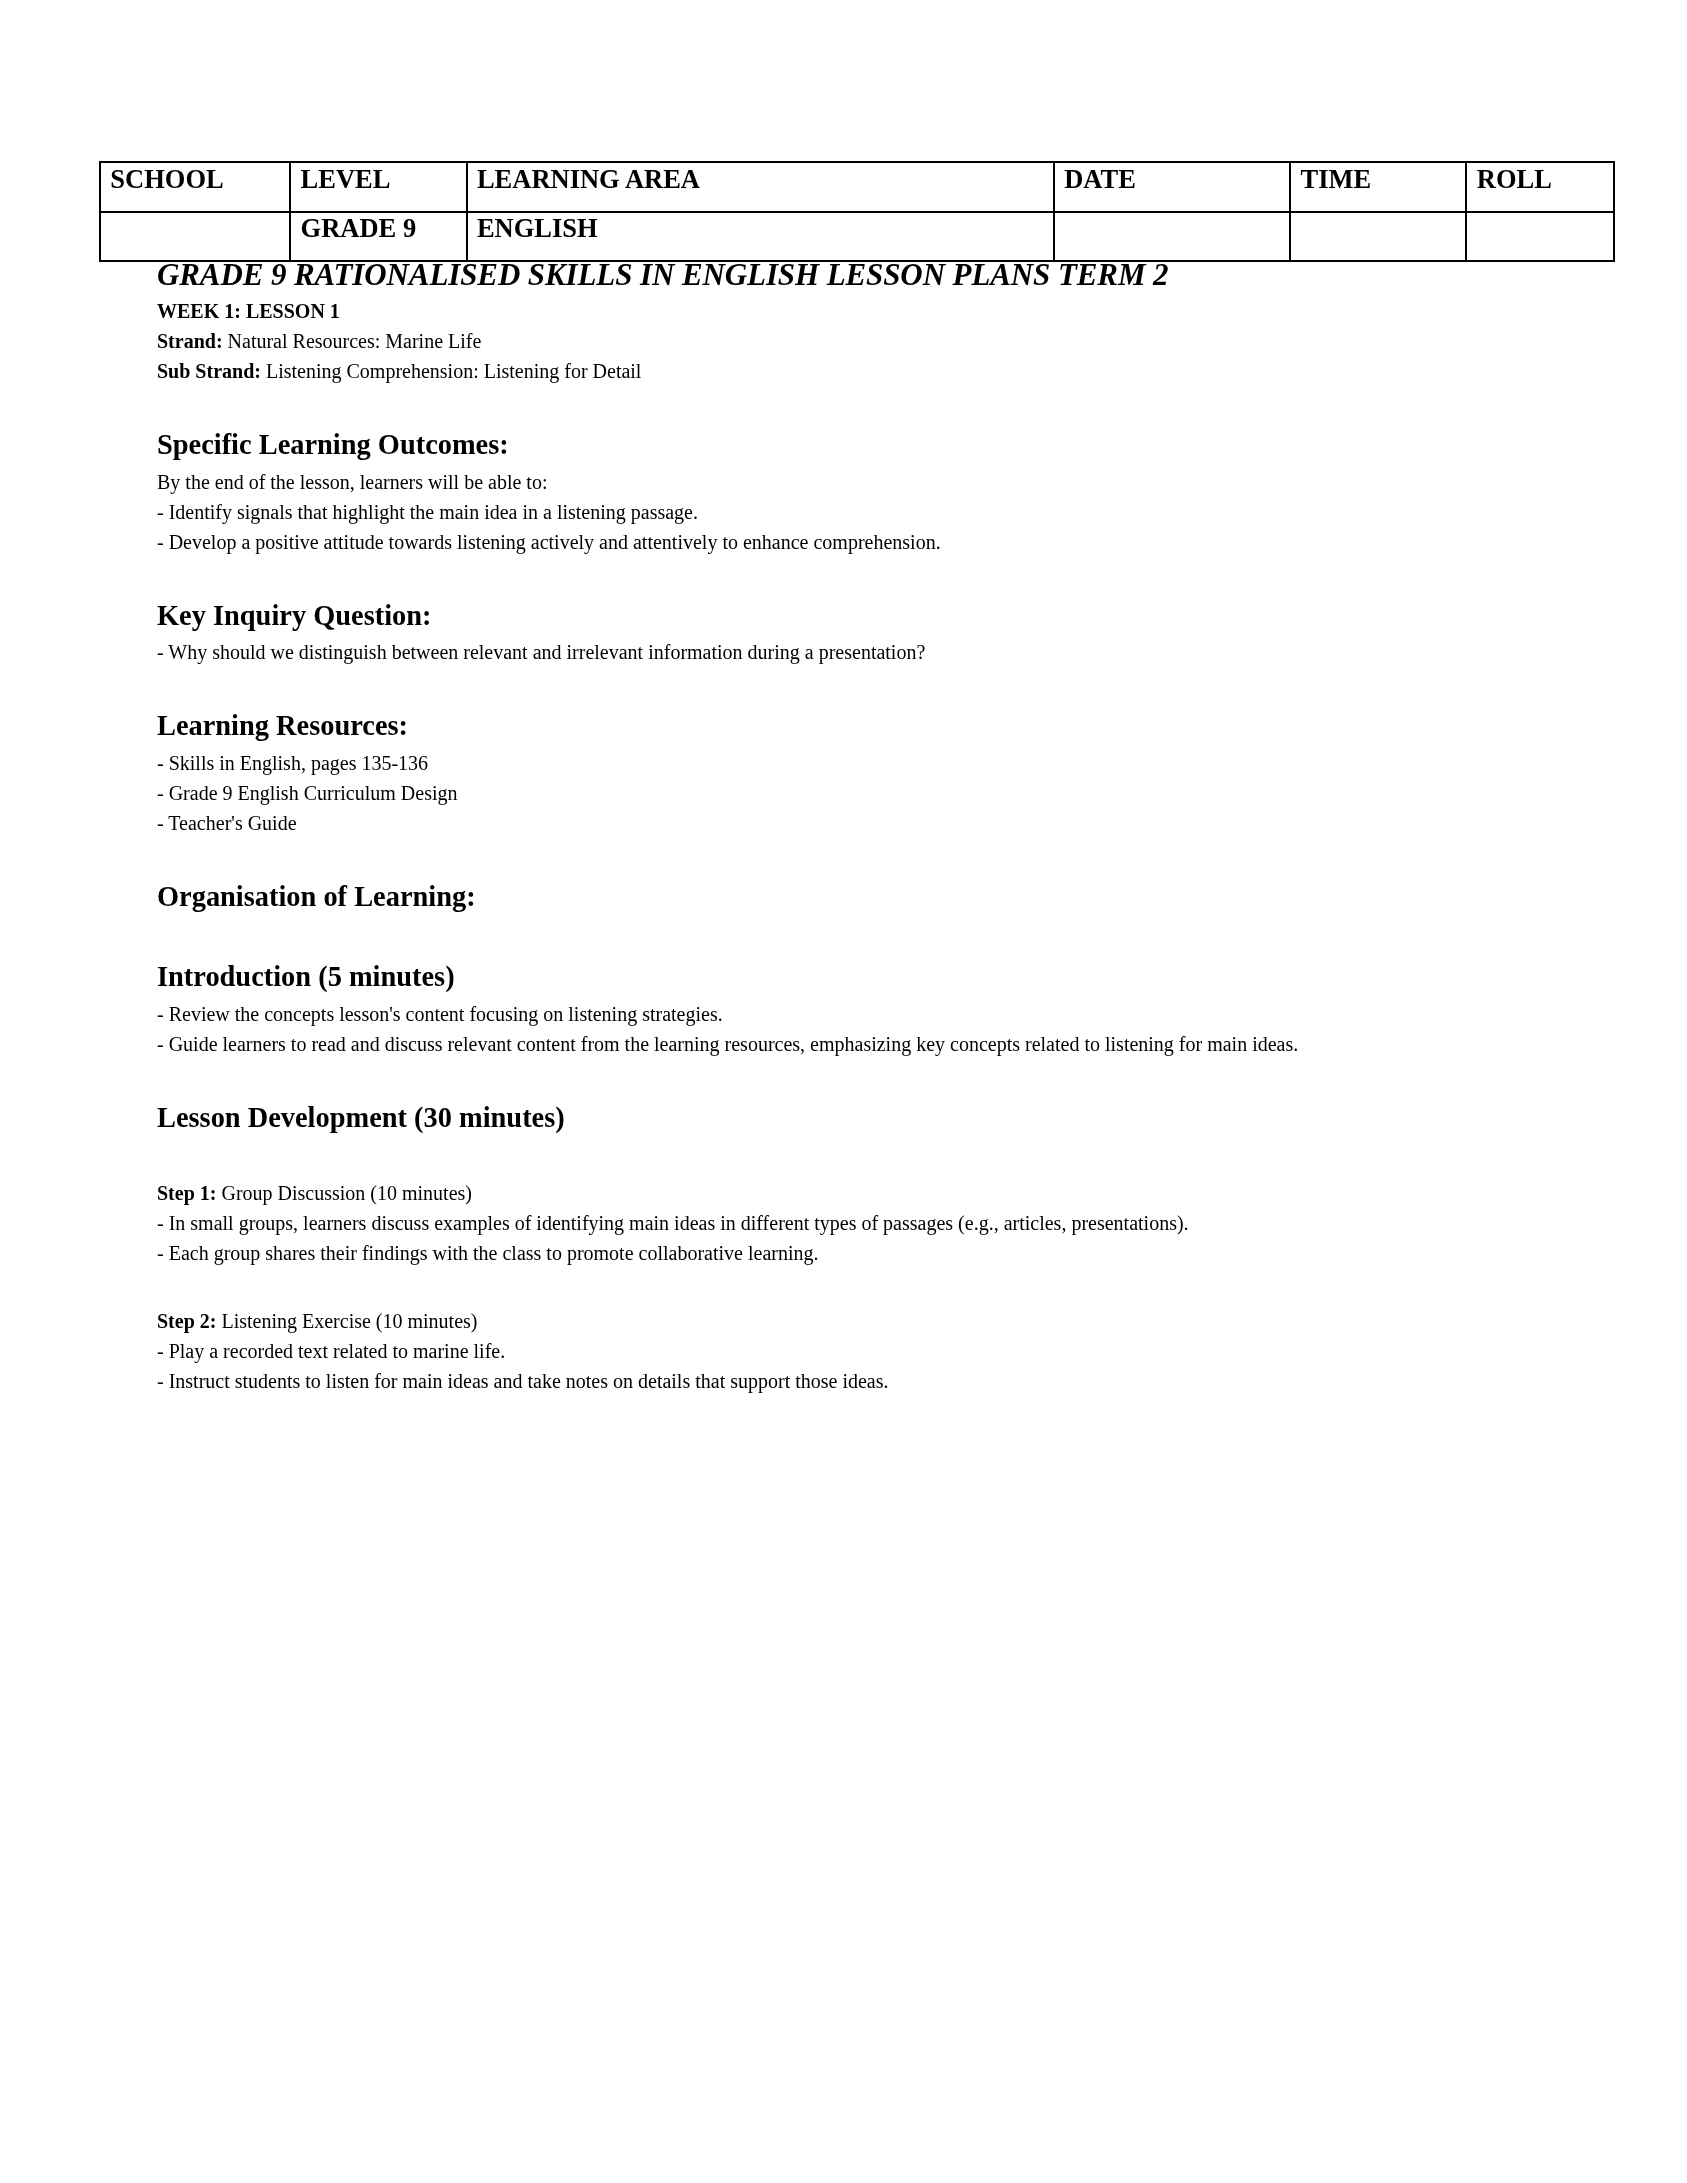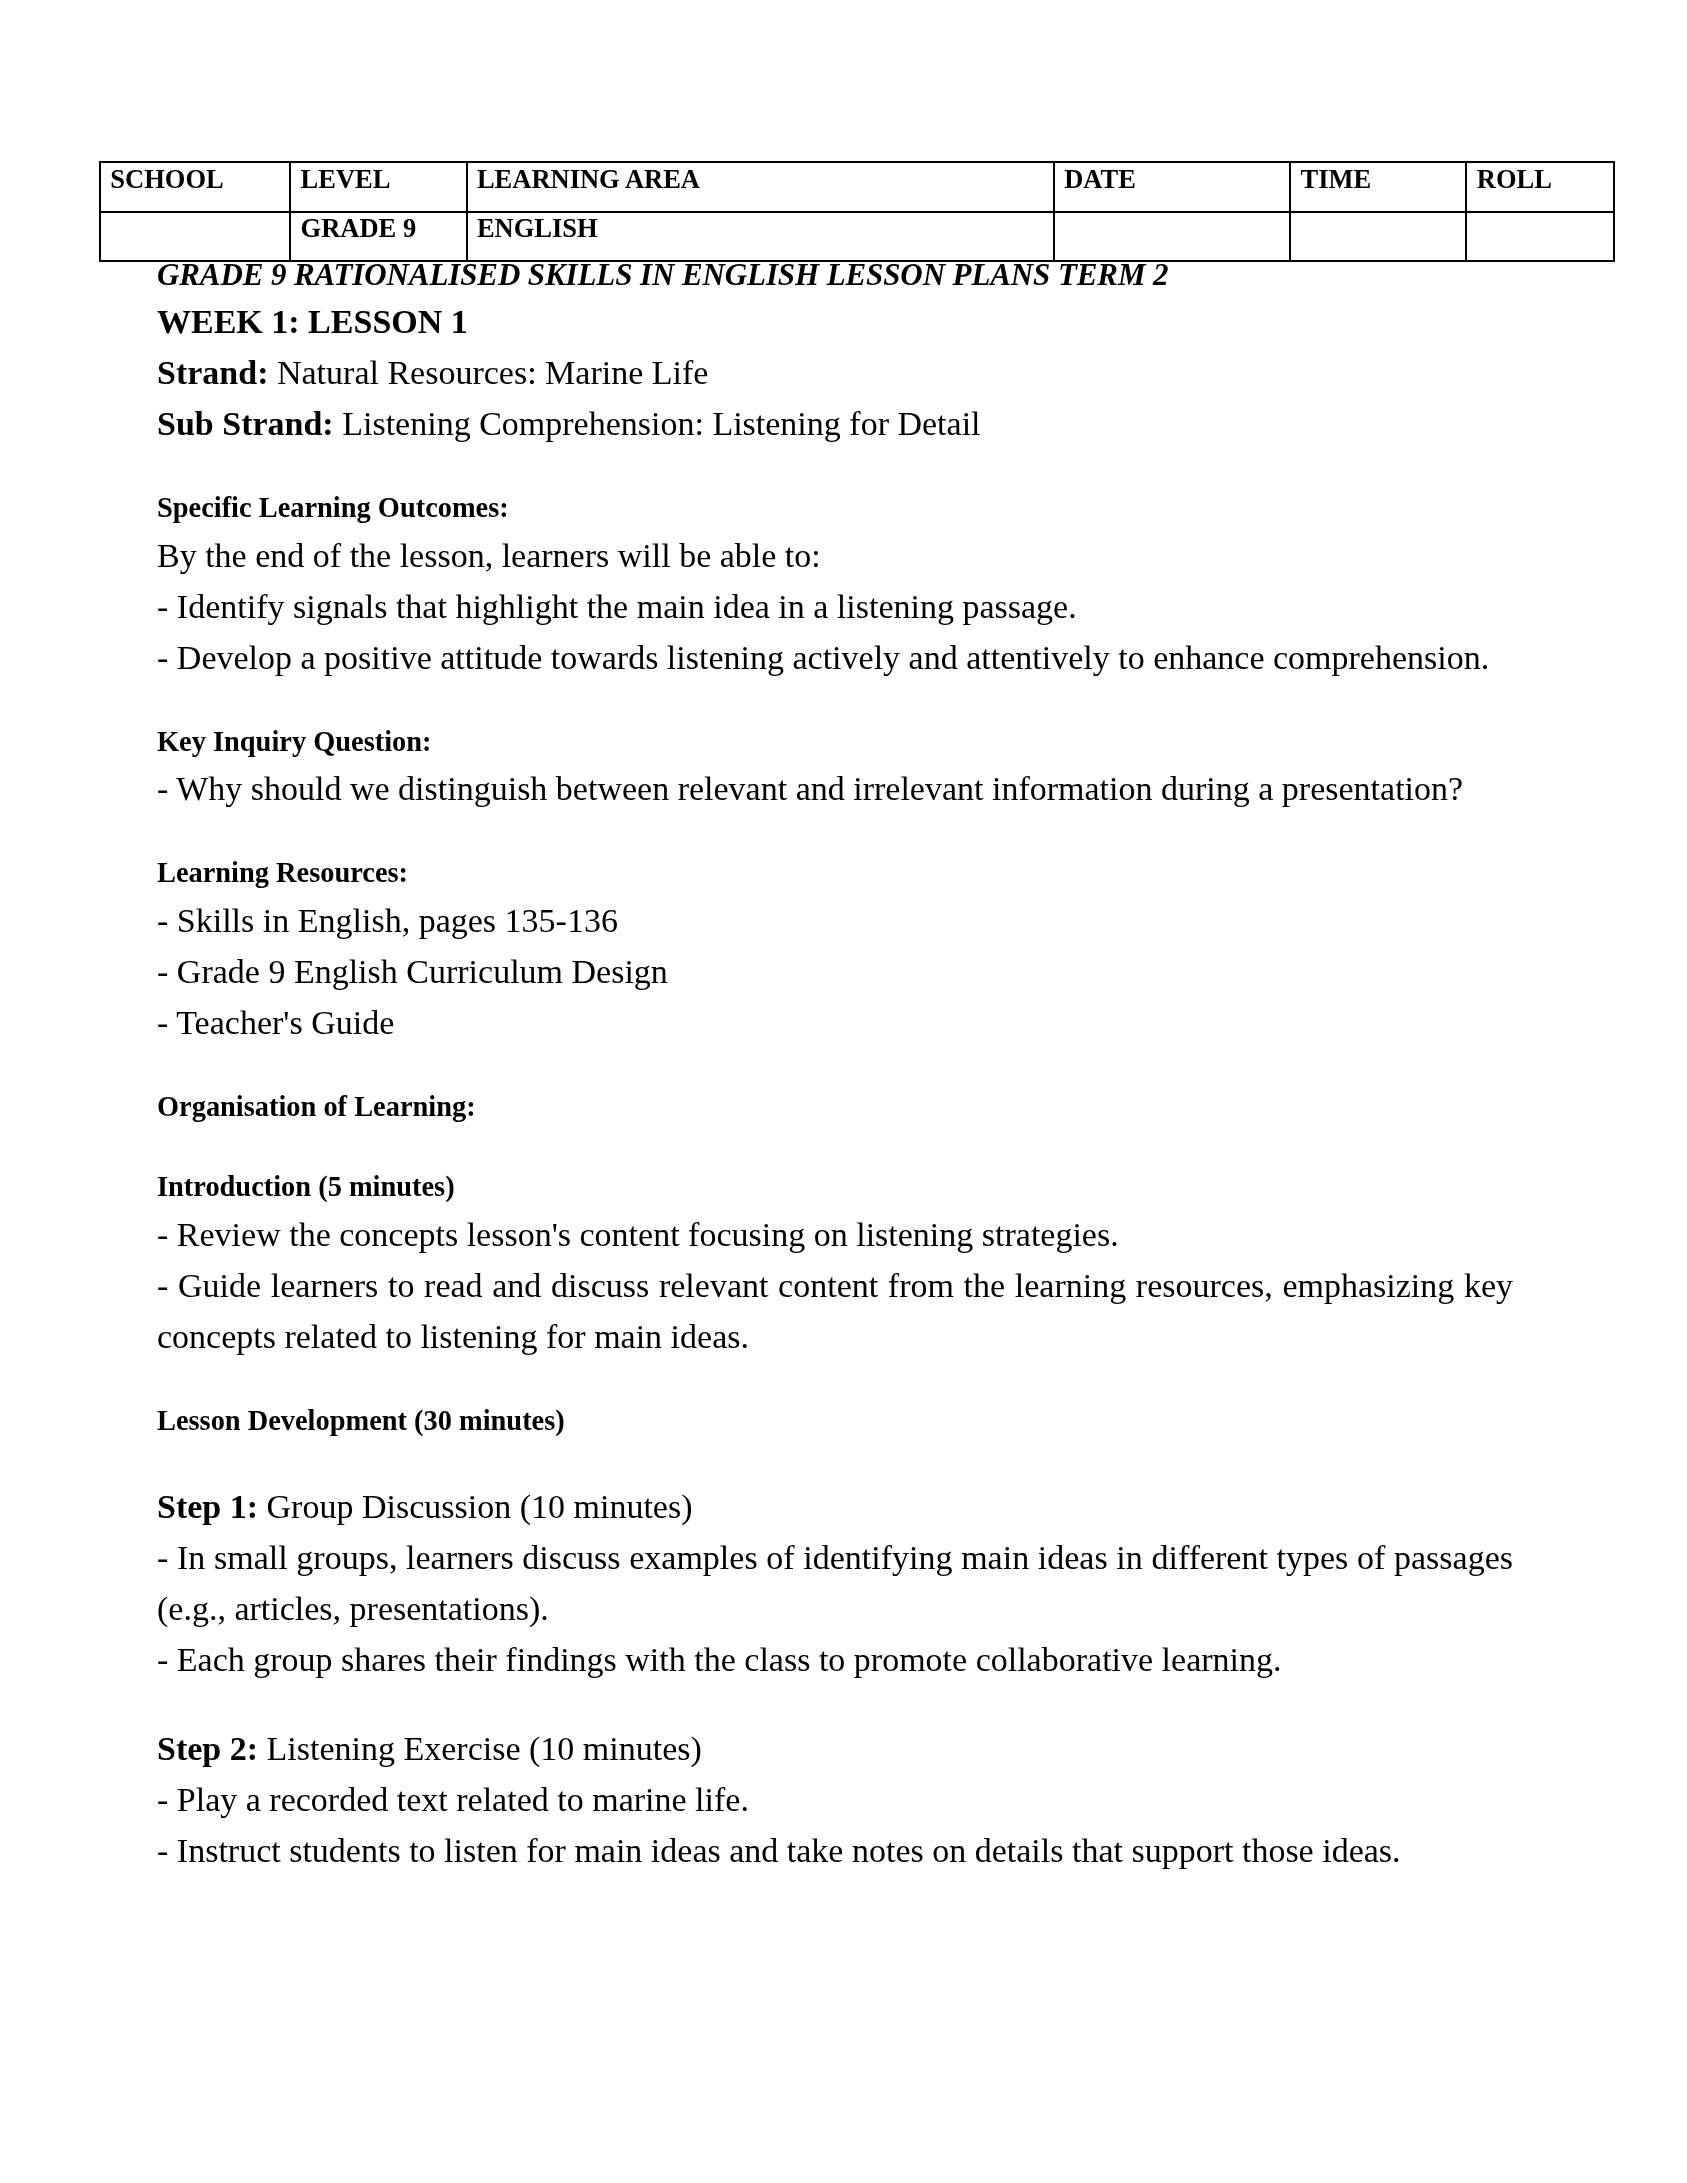--- a/index.html
+++ b/index.html
@@ -64,21 +64,21 @@
   }
   .doc-title {
     font-size: 31px;
     font-weight: bold;
     line-height: 1.28;
     margin: 0 0 1.3px 0;
     letter-spacing: -0.1px;
     font-style: italic;
   }
   .line {
-    font-size: 34px;
+    font-size: 20px;
     line-height: 1.5;
     margin: 0;
     text-align: left;
   }
   .line.bold  { font-weight: bold; }
   .line b     { font-weight: bold; }
   .line.just  { text-align: justify; text-justify: inter-word; }
   .gap-md { height: 38px; }
   .sect-head {
     font-size: 28.4px;

